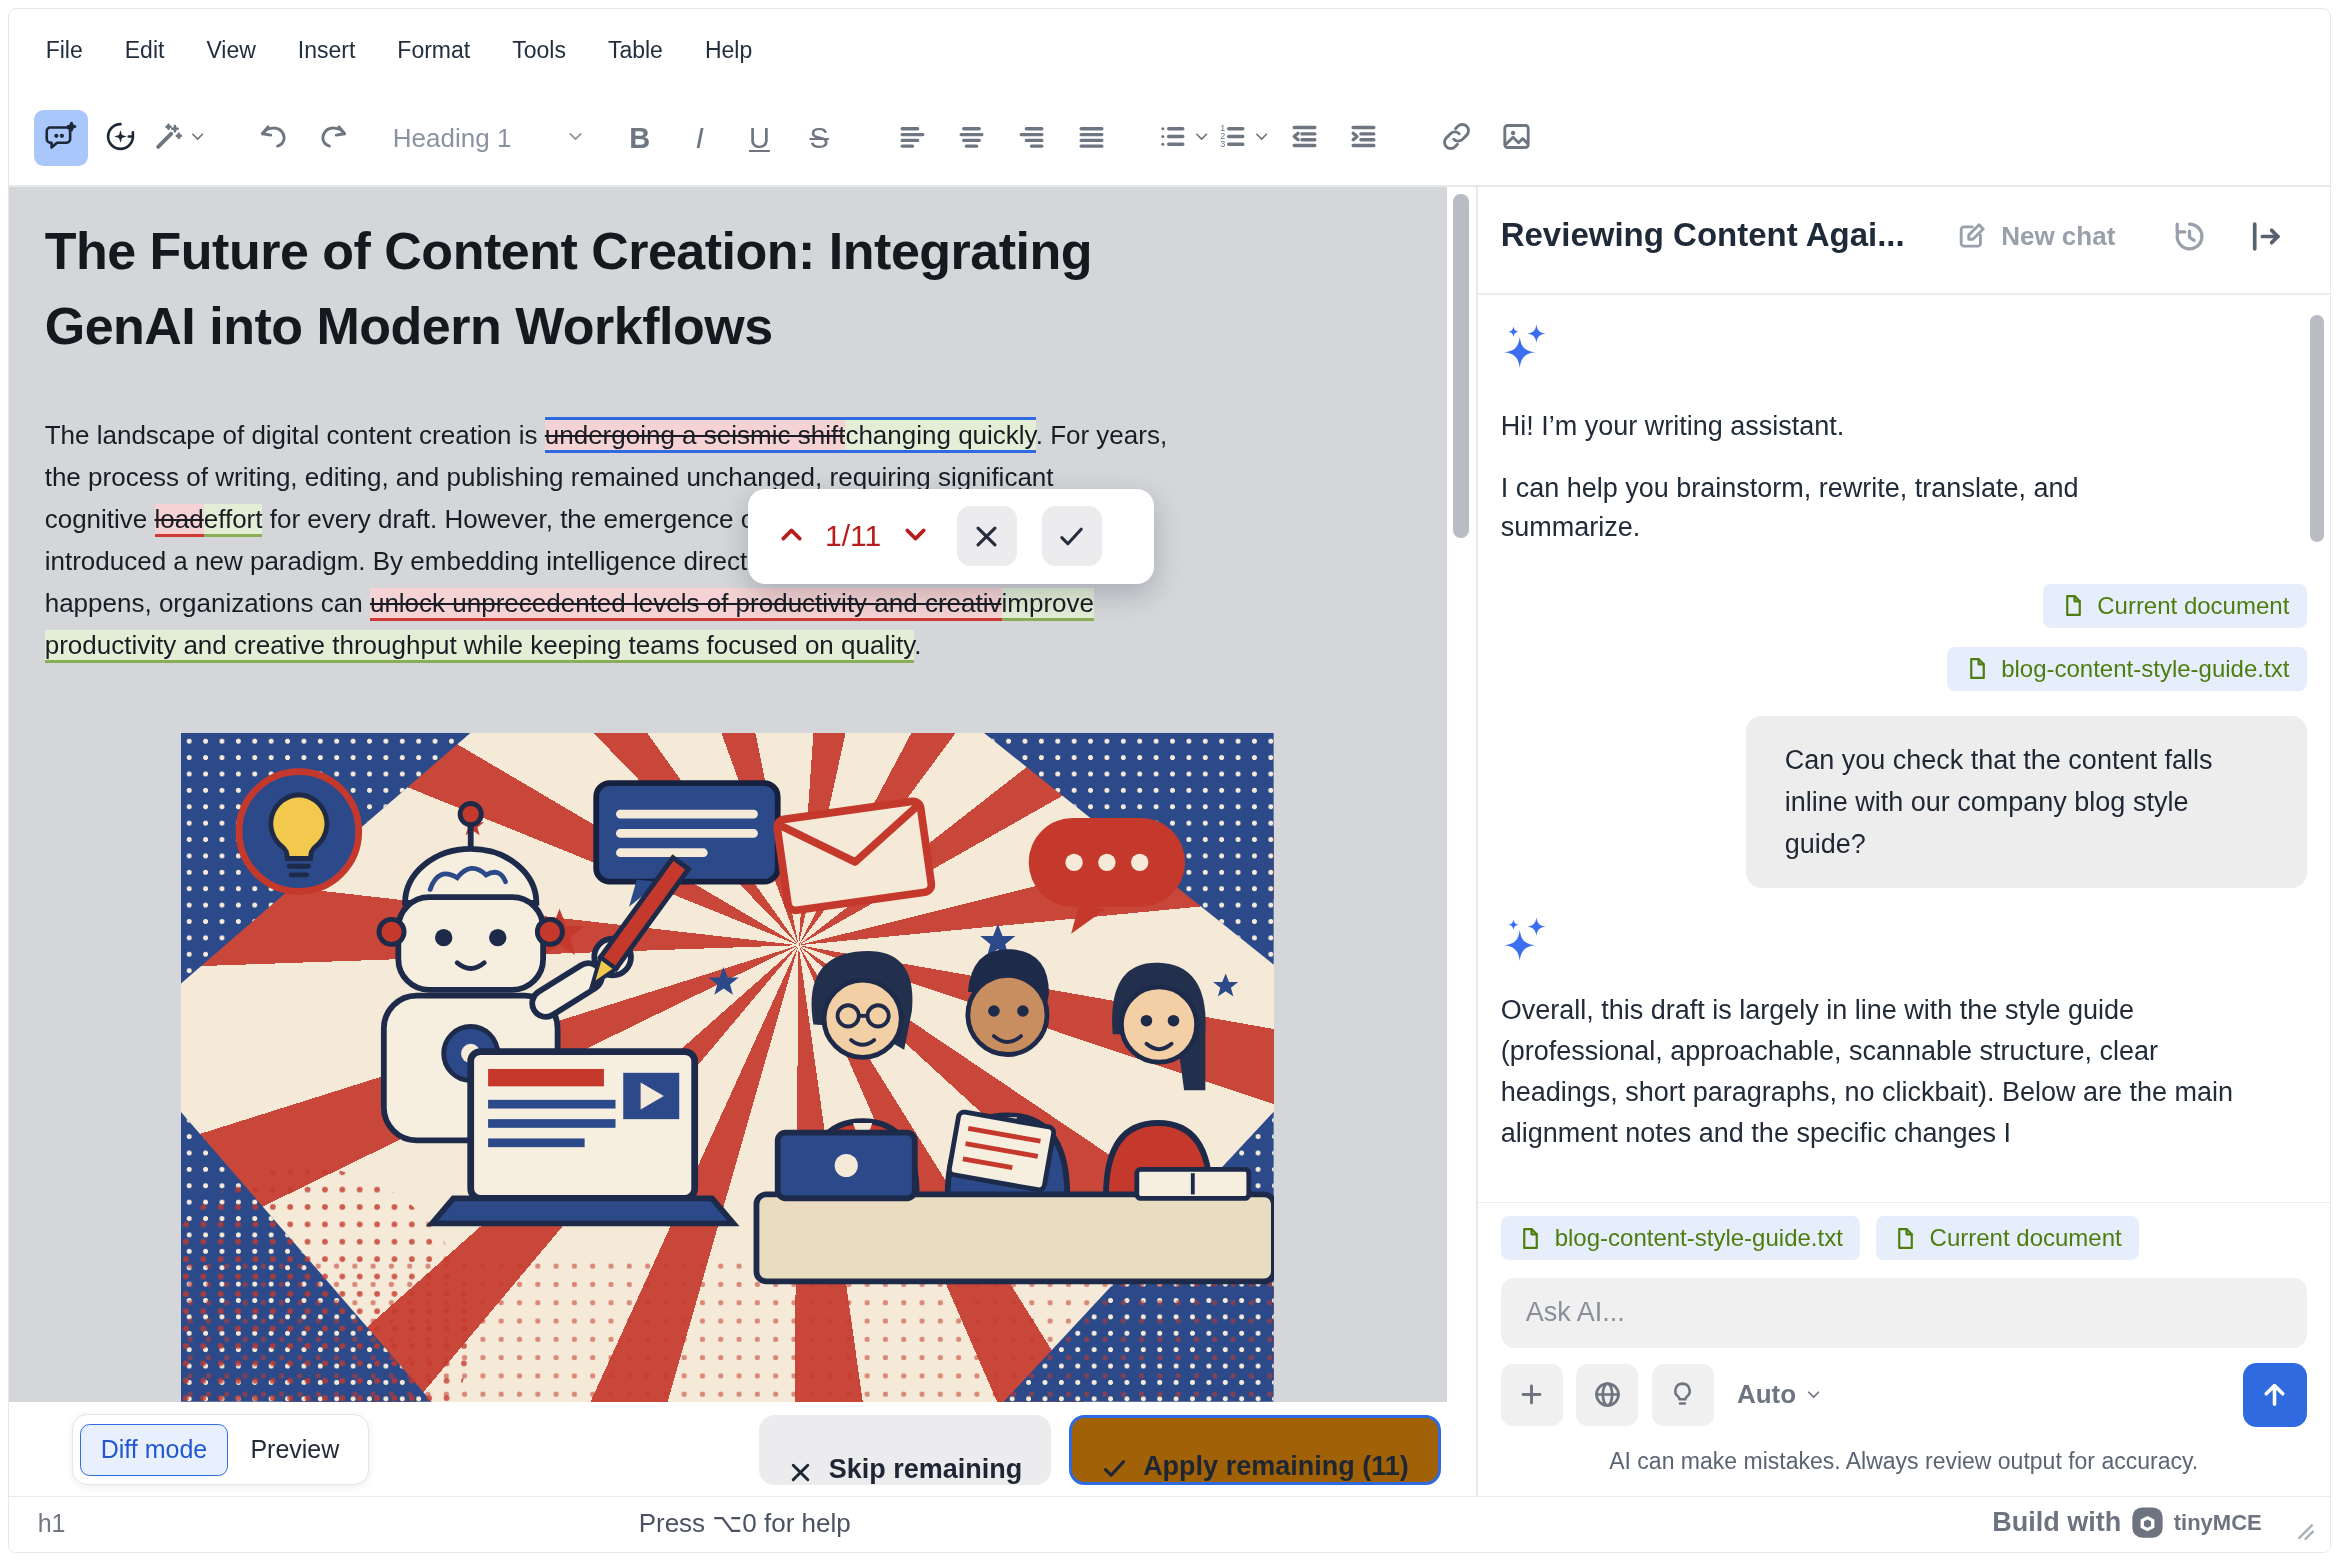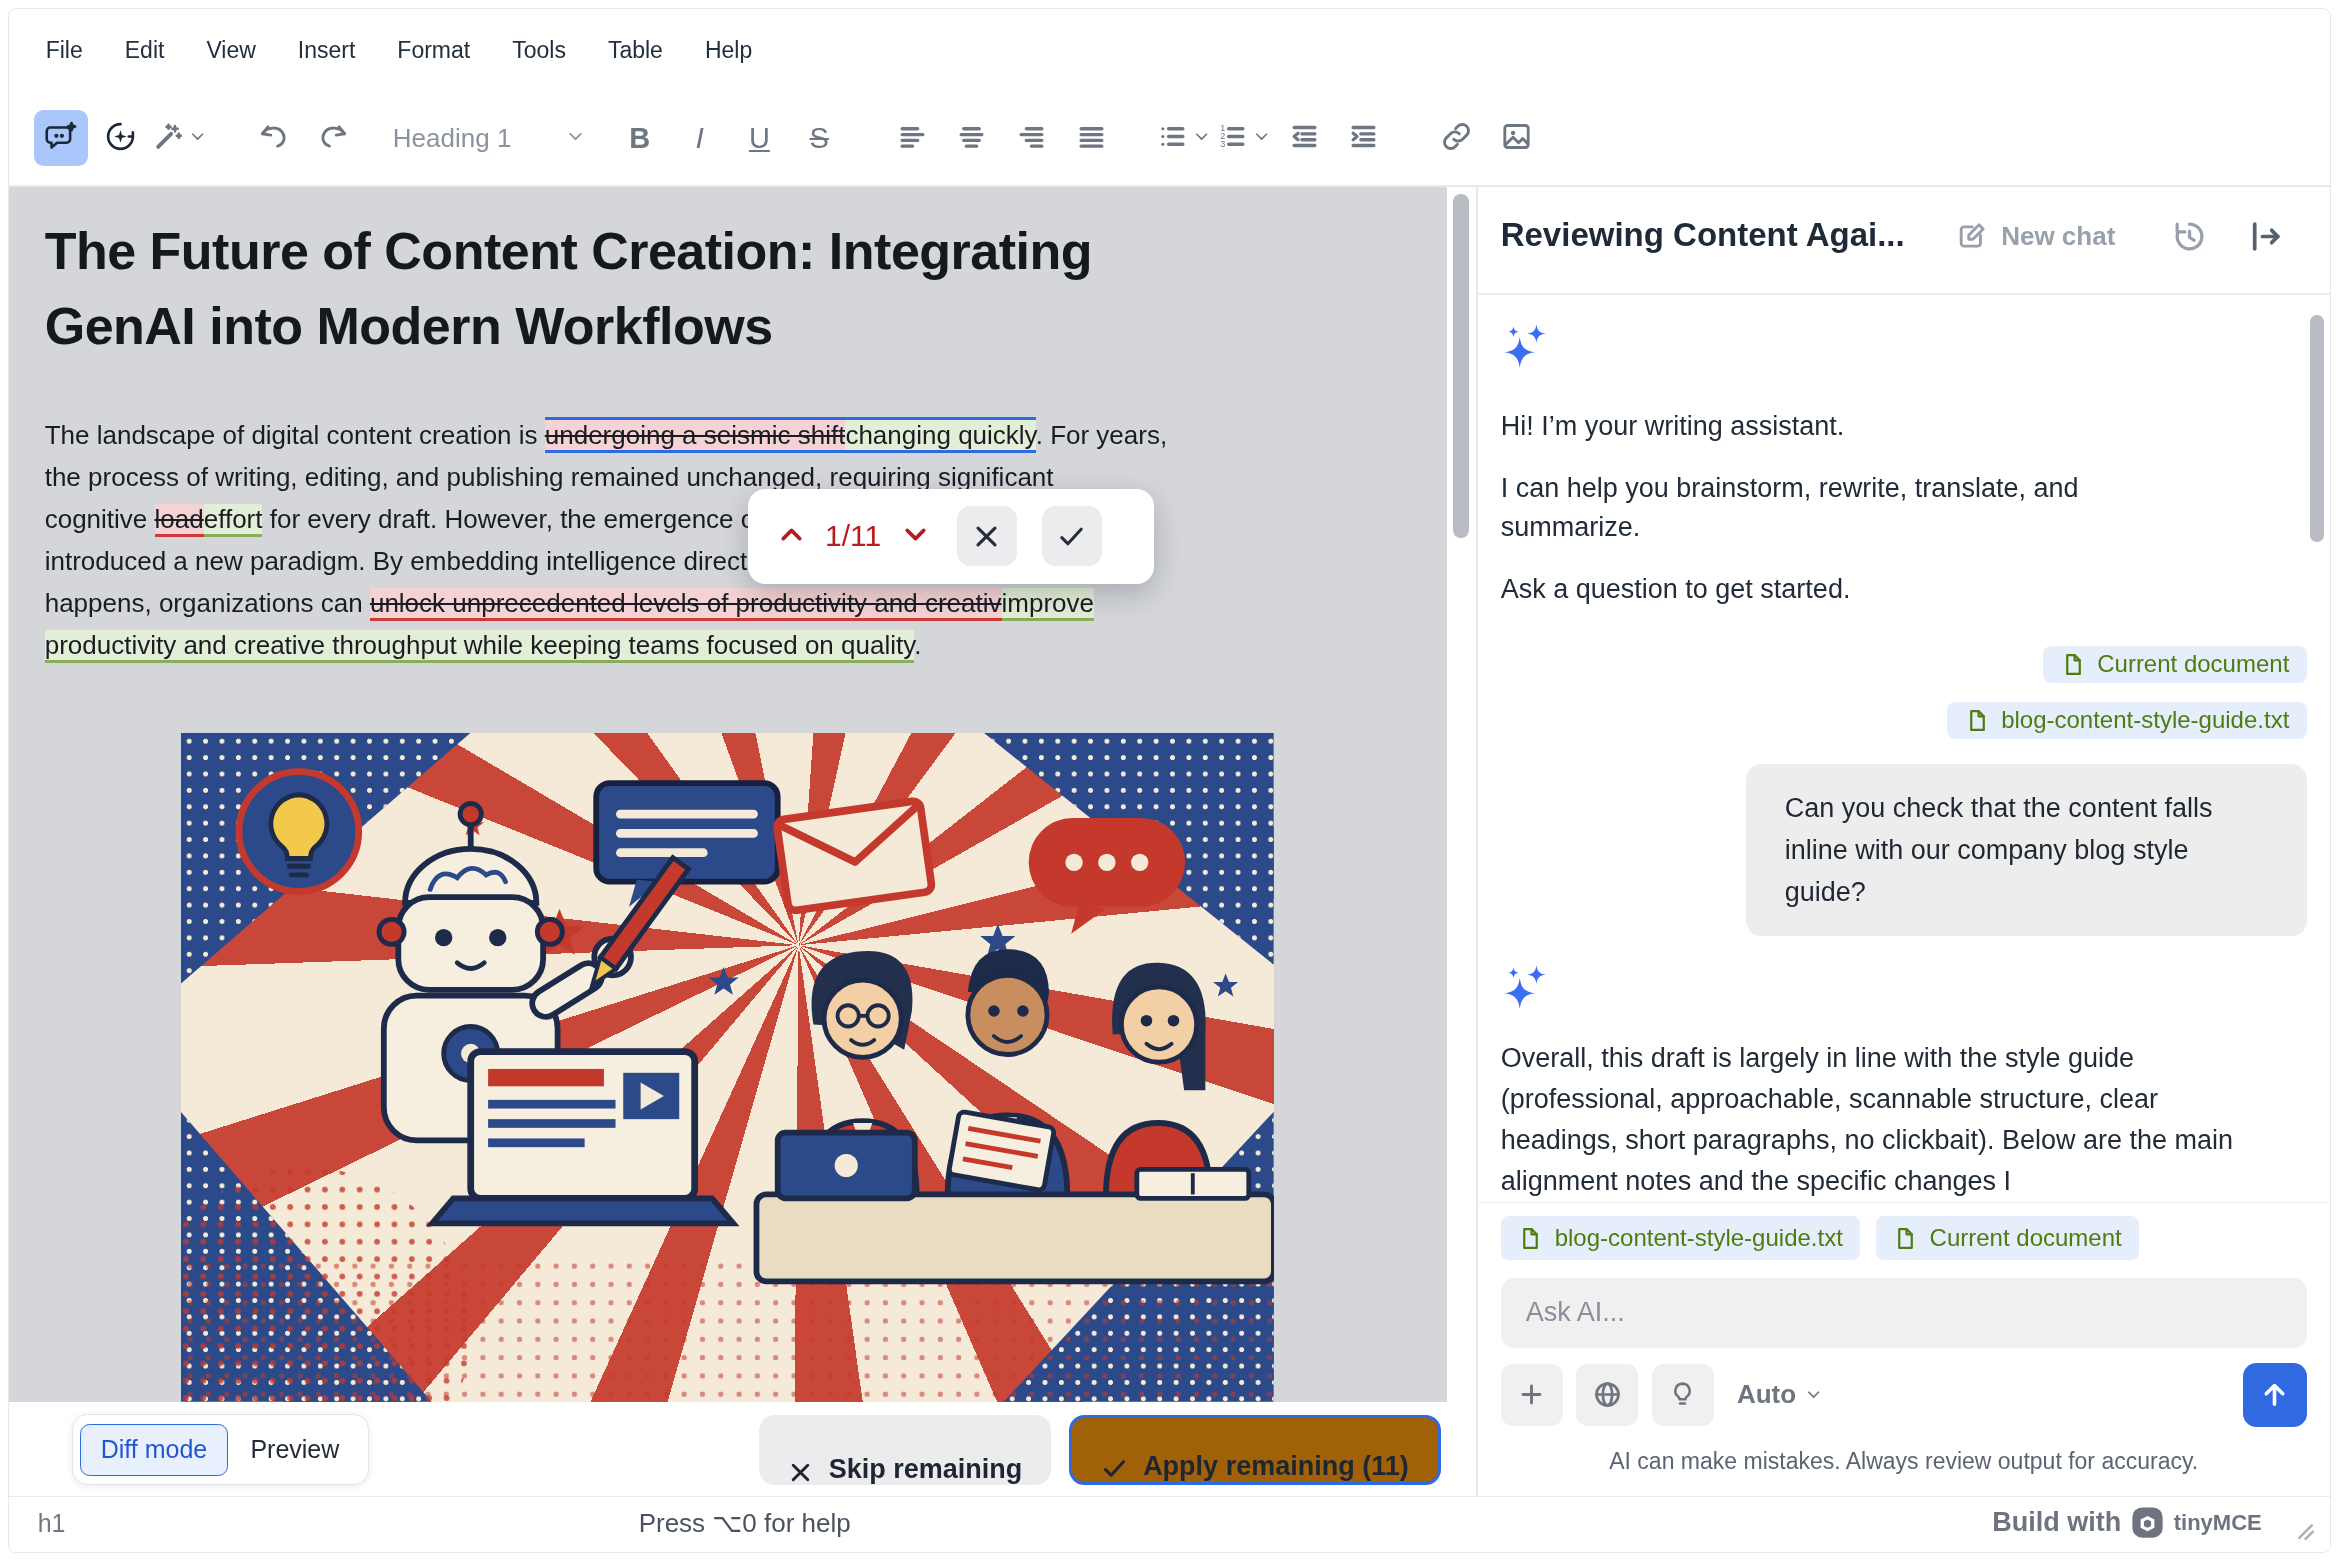--- a/index.html
+++ b/index.html
@@ -515,21 +515,20 @@
       <div class="sb-div"></div>
 
       <div class="chat">
         <svg class="sparkles" viewBox="0 0 24 24">
           <path fill="#3b6ef0" d="M9 8 C9.6 13 11.5 14.9 16.5 15.5 C11.5 16.1 9.6 18 9 23 C8.4 18 6.5 16.1 1.5 15.5 C6.5 14.9 8.4 13 9 8 Z"></path>
           <path fill="#3b6ef0" d="M17 2 C17.4 5 18.5 6.1 21.5 6.5 C18.5 6.9 17.4 8 17 11 C16.6 8 15.5 6.9 12.5 6.5 C15.5 6.1 16.6 5 17 2 Z"></path>
           <path fill="#3b6ef0" d="M6 3 C6.25 4.75 6.9 5.4 8.6 5.65 C6.9 5.9 6.25 6.55 6 8.3 C5.75 6.55 5.1 5.9 3.4 5.65 C5.1 5.4 5.75 4.75 6 3 Z"></path>
         </svg>
         <div class="msg first">Hi! I’m your writing assistant.</div>
         <div class="msg msg-narrow">I can help you brainstorm, rewrite, translate, and summarize.</div>
-        <div class="msg">Ask a question to get started.</div>
 
         <span class="chip chip-end chip-mt1">
           <svg class="ic" width="25" height="25" viewBox="0 0 24 24">
               <path d="M6 3 h7 l5 5 v13 h-12 z"></path>
               <path d="M13 3 v5 h5"></path>
             </svg>
           <span>Current document</span>
         </span>
         <span class="chip chip-end chip-mt2">
           <svg class="ic" width="25" height="25" viewBox="0 0 24 24">

